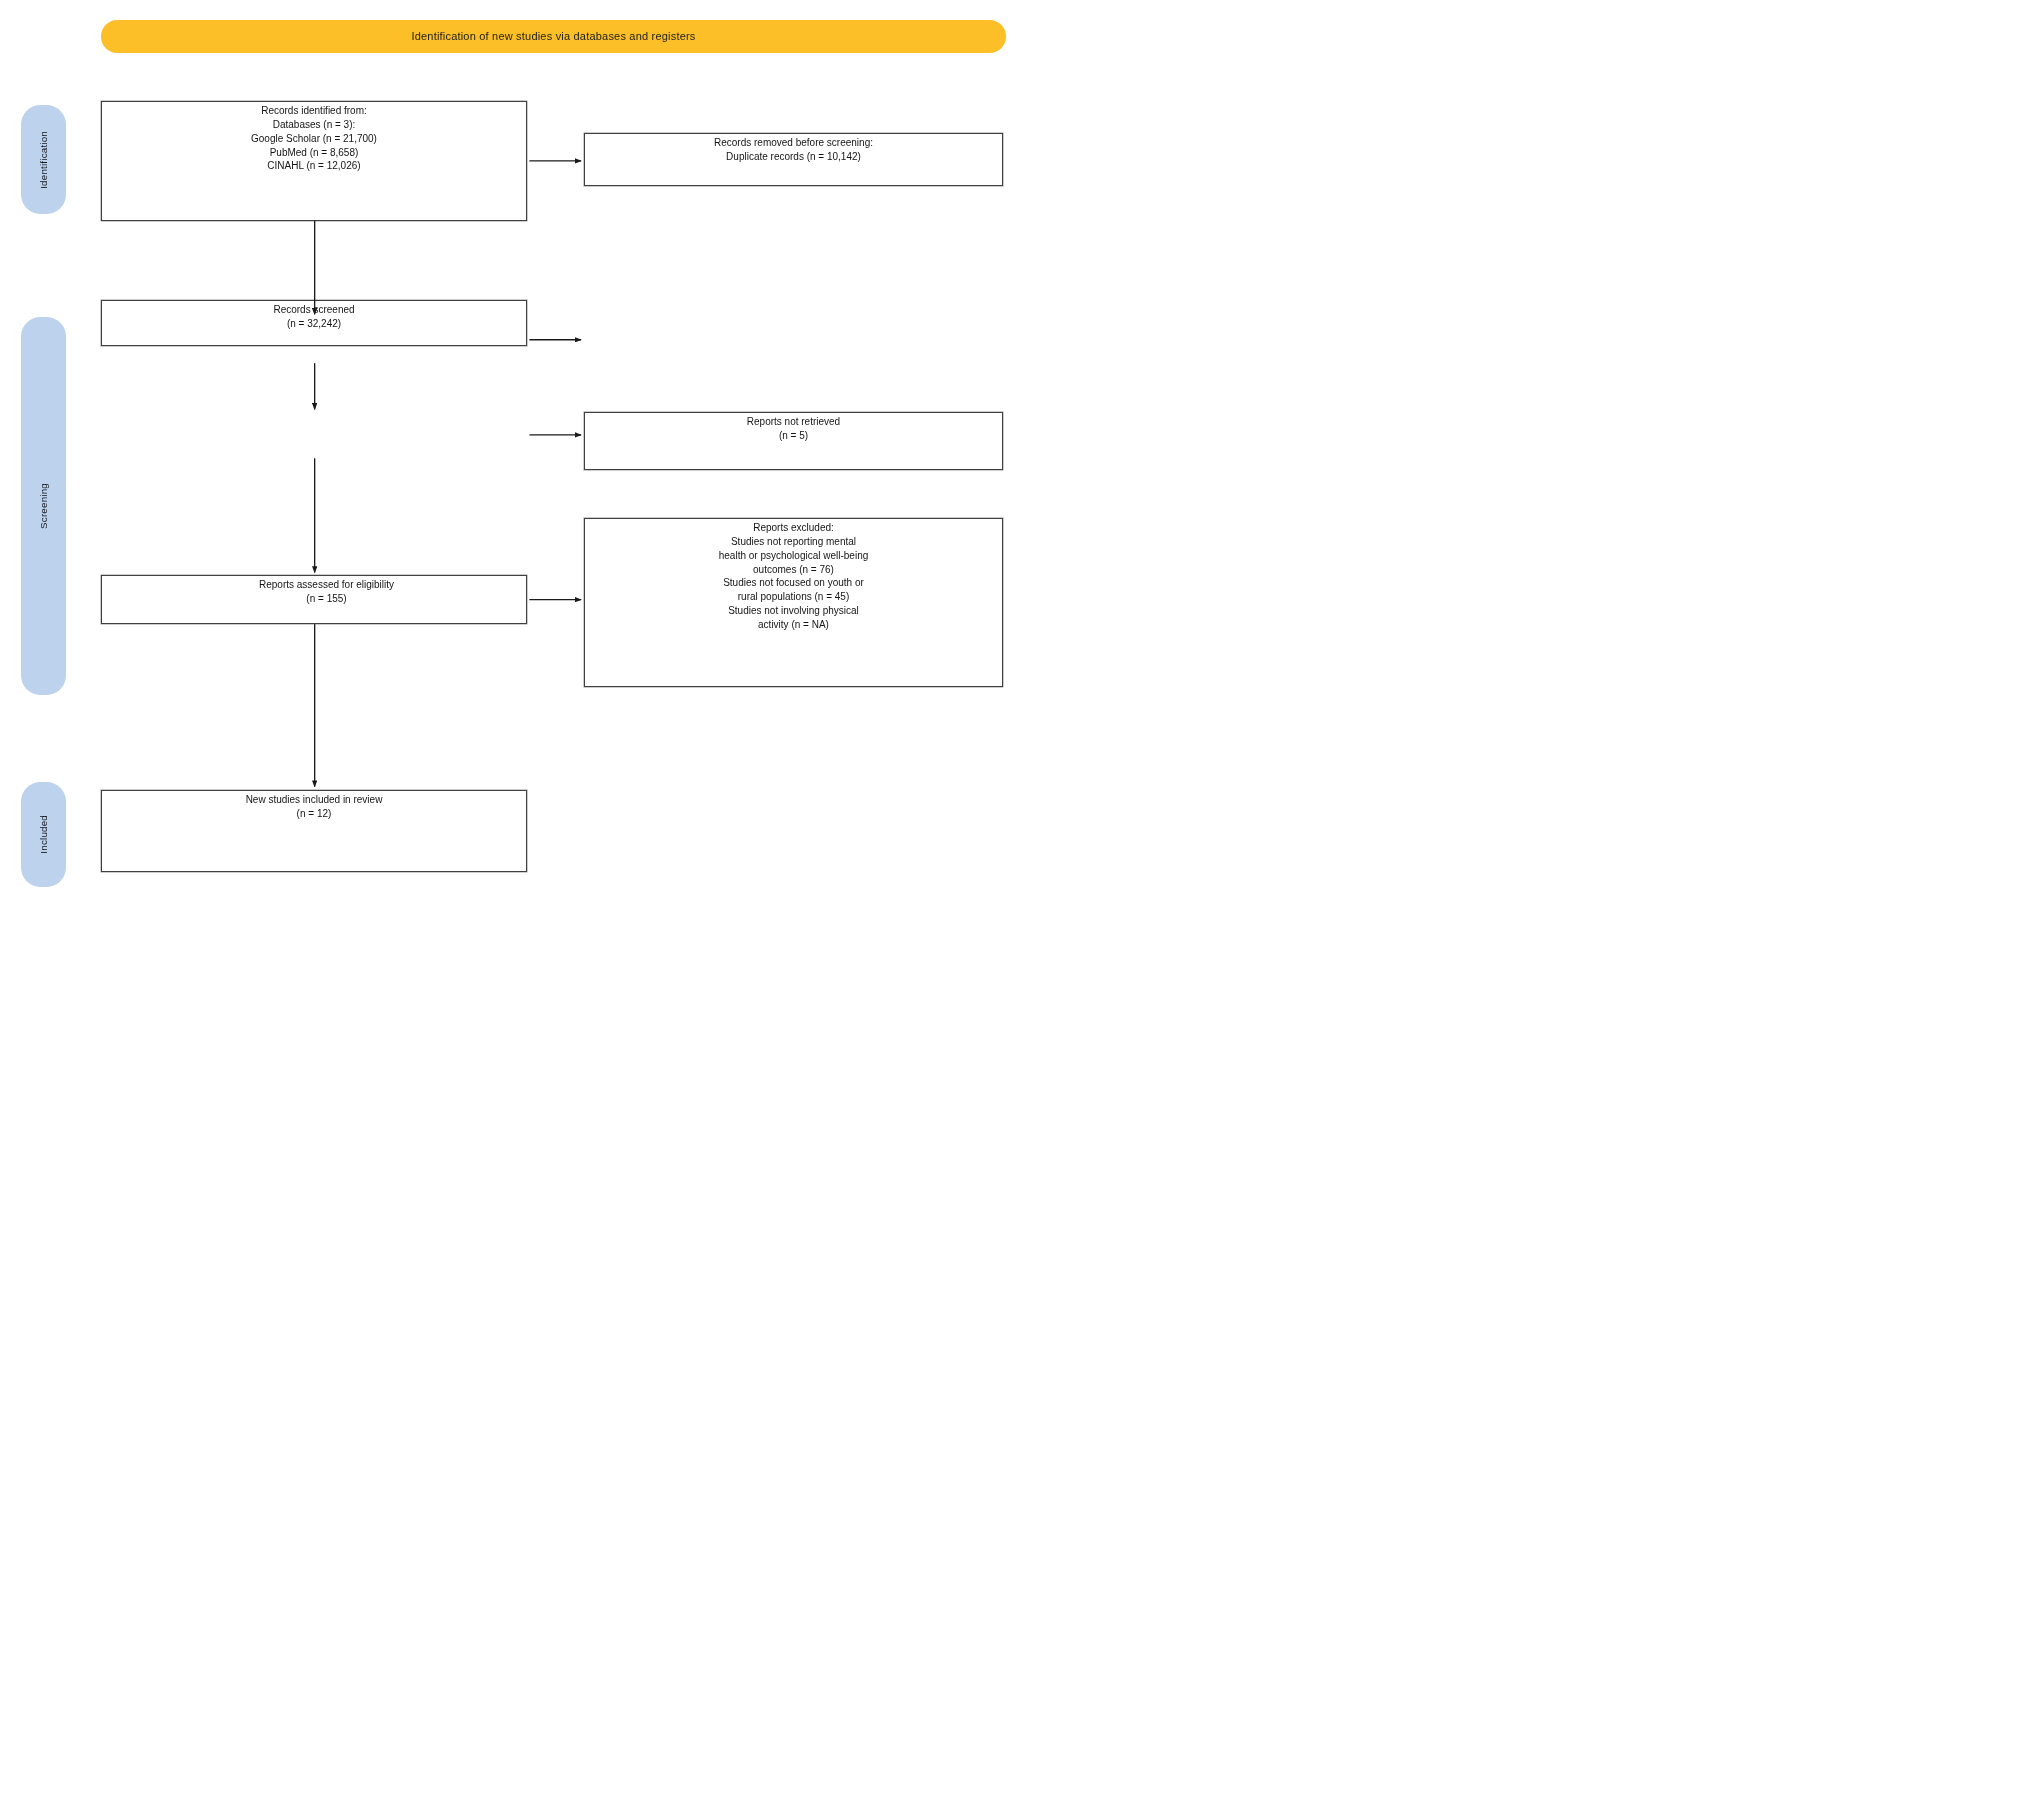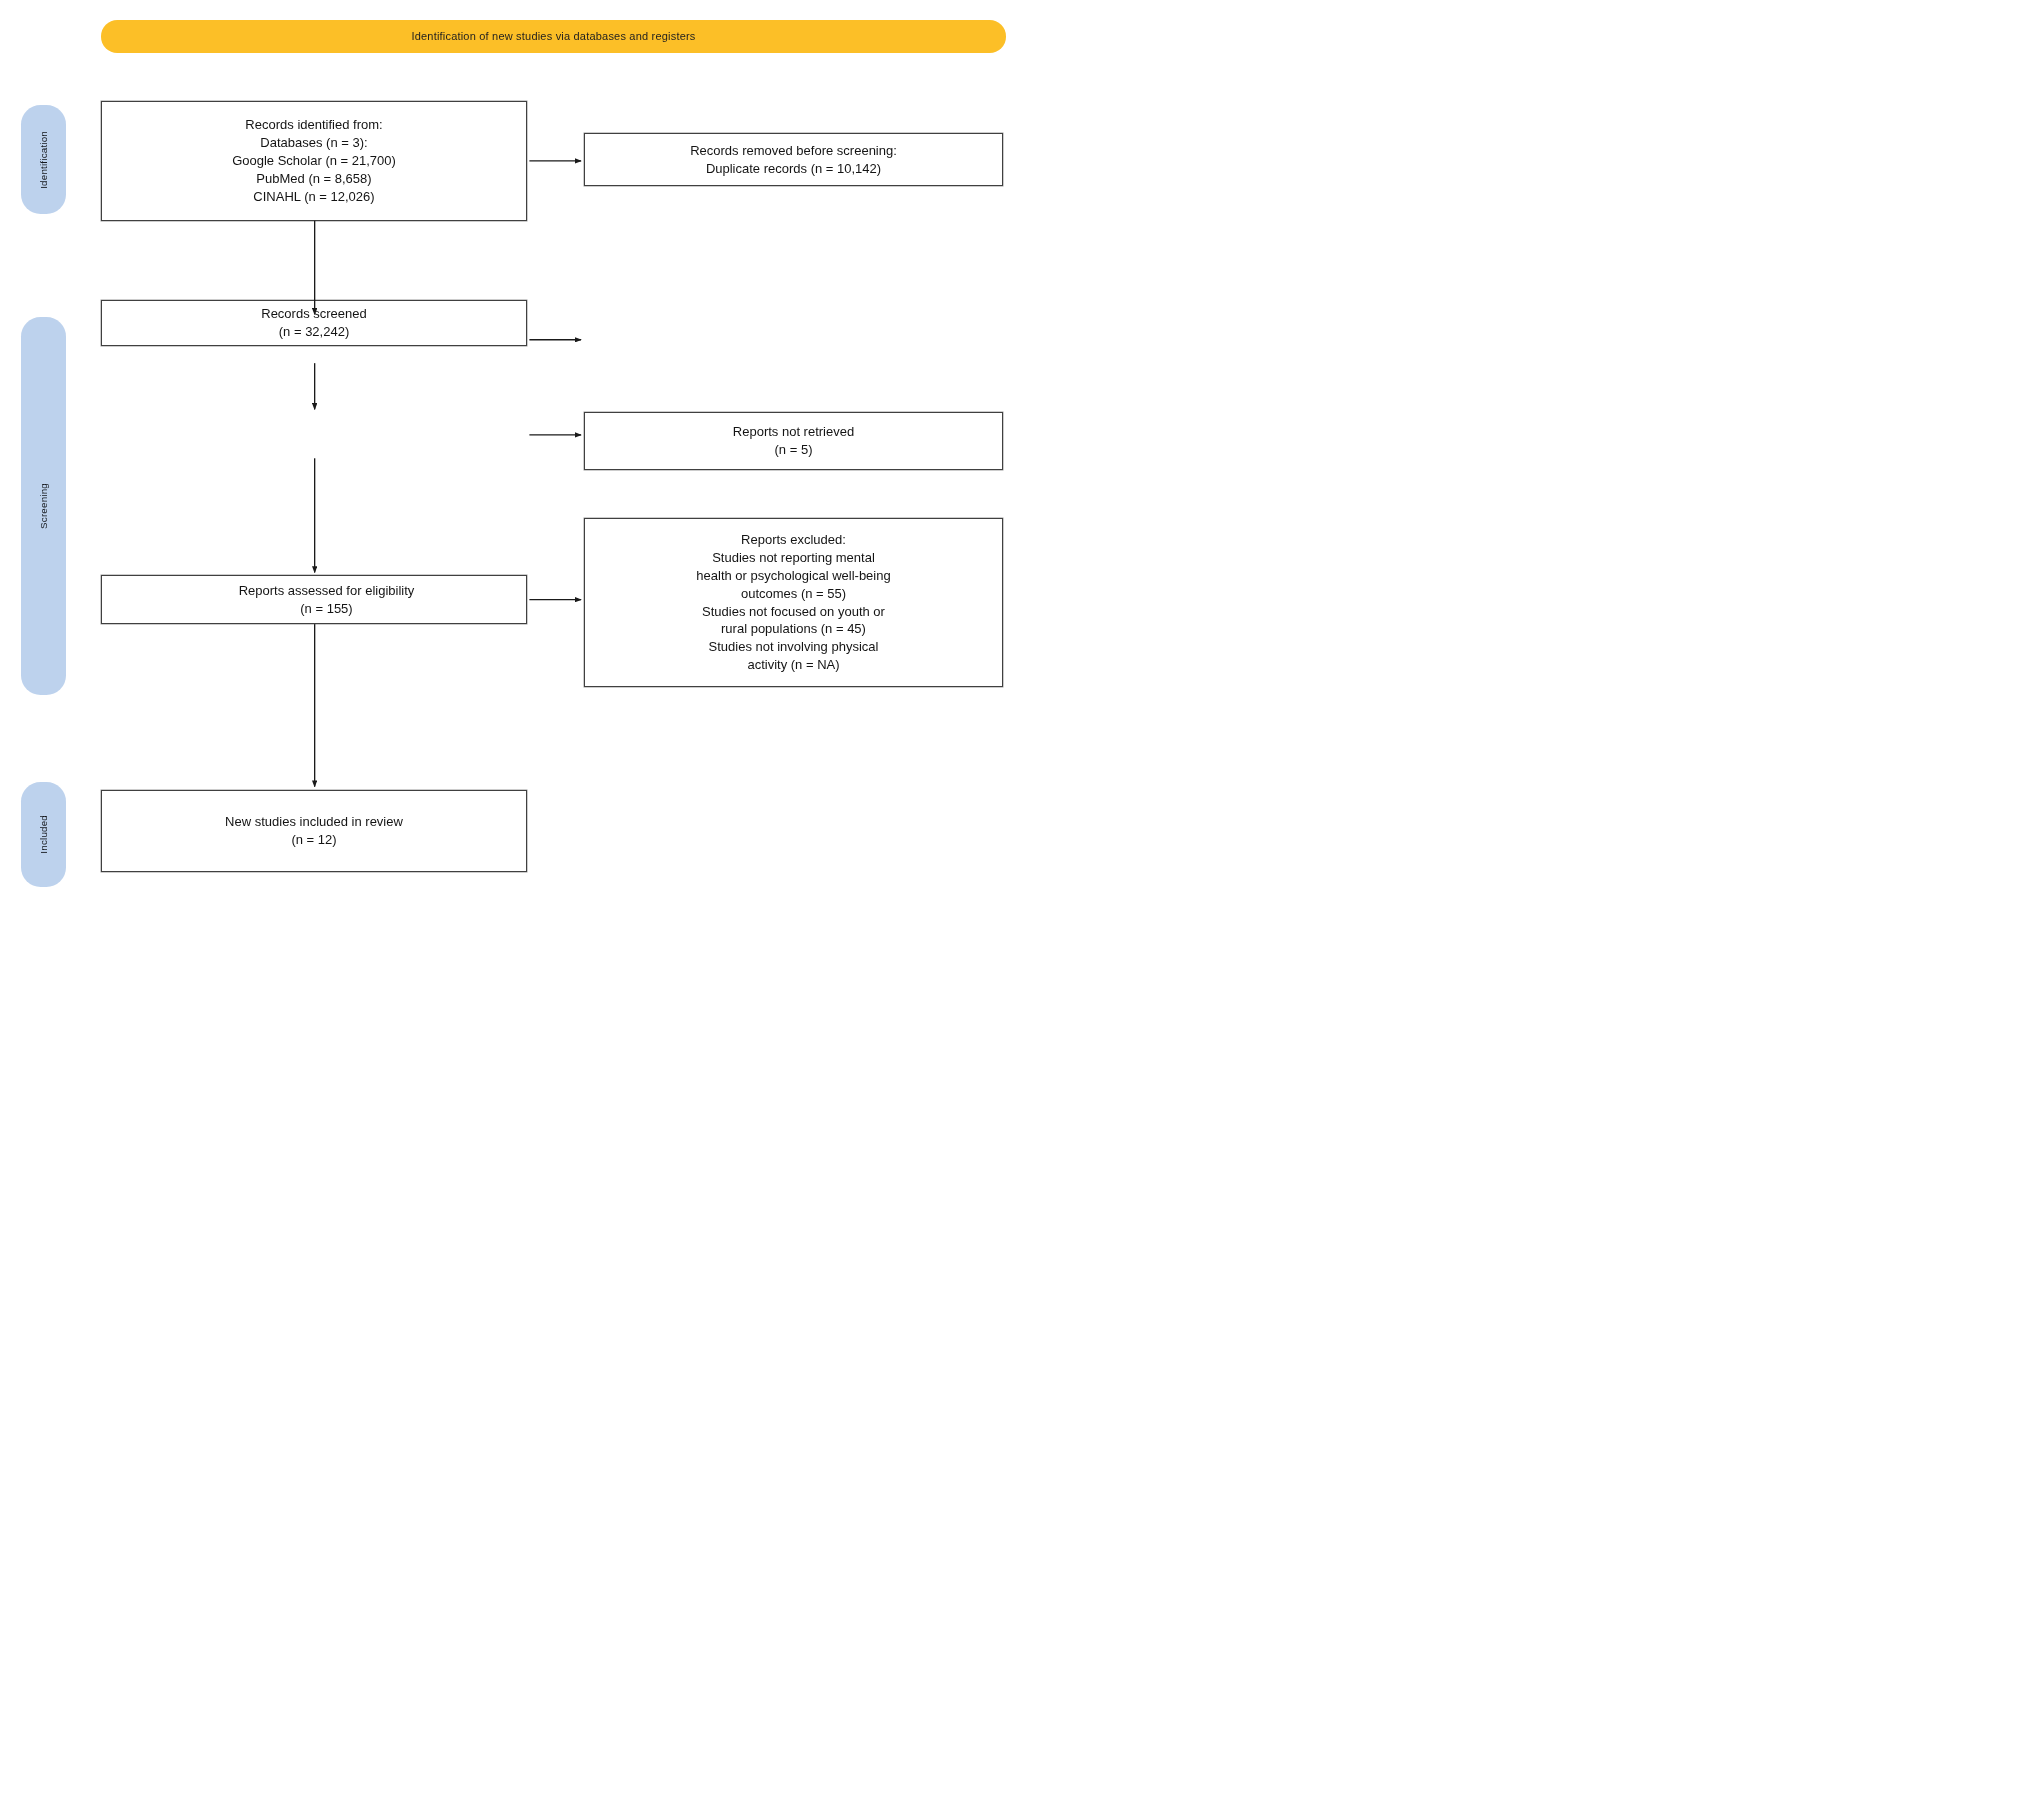--- a/index.html
+++ b/index.html
@@ -40,23 +40,23 @@
     letter-spacing: 0.2px;
   }
   .stage-identification { top: 105px; height: 109px; }
   .stage-screening     { top: 317px; height: 378px; }
   .stage-included      { top: 782px; height: 105px; }
   .node {
     position: absolute;
     background: #ffffff;
     border: 1.6px solid #404040;
     box-shadow: 0 0 0 0.5px #9a9a9a;
-    display: flex; align-items: center; justify-content: center;
+    display: flex; justify-content: center;
     text-align: center;
-    font-size: 13px;
+    font-size: 10px;
     line-height: 1.38;
     color: #141414;
     box-sizing: border-box;
   }
   .node .txt { white-space: pre-line; padding: 2.2px 5.4px; }
   .col-left  { left: 101px;  width: 426px; }
   .col-right { left: 584px; width: 419px; }
   .b-identified    { top: 101px;  height: 120px; }
   .b-removed       { top: 133px;  height: 53px;  }
   .b-screened      { top: 300px;  height: 46px;  }
@@ -117,21 +117,21 @@
 
   <div class="node col-left b-assessed">
     <div class="txt">Reports assessed for eligibility
 (n = 155)</div>
   </div>
 
   <div class="node col-right b-reportsexcl">
     <div class="txt">Reports excluded:
 Studies not reporting mental
 health or psychological well-being
-outcomes (n = 55)
+outcomes (n = 76)
 Studies not focused on youth or
 rural populations (n = 45)
 Studies not involving physical
 activity (n = NA)</div>
   </div>
 
   <div class="node col-left b-included">
     <div class="txt">New studies included in review
 (n = 12)</div>
   </div>

